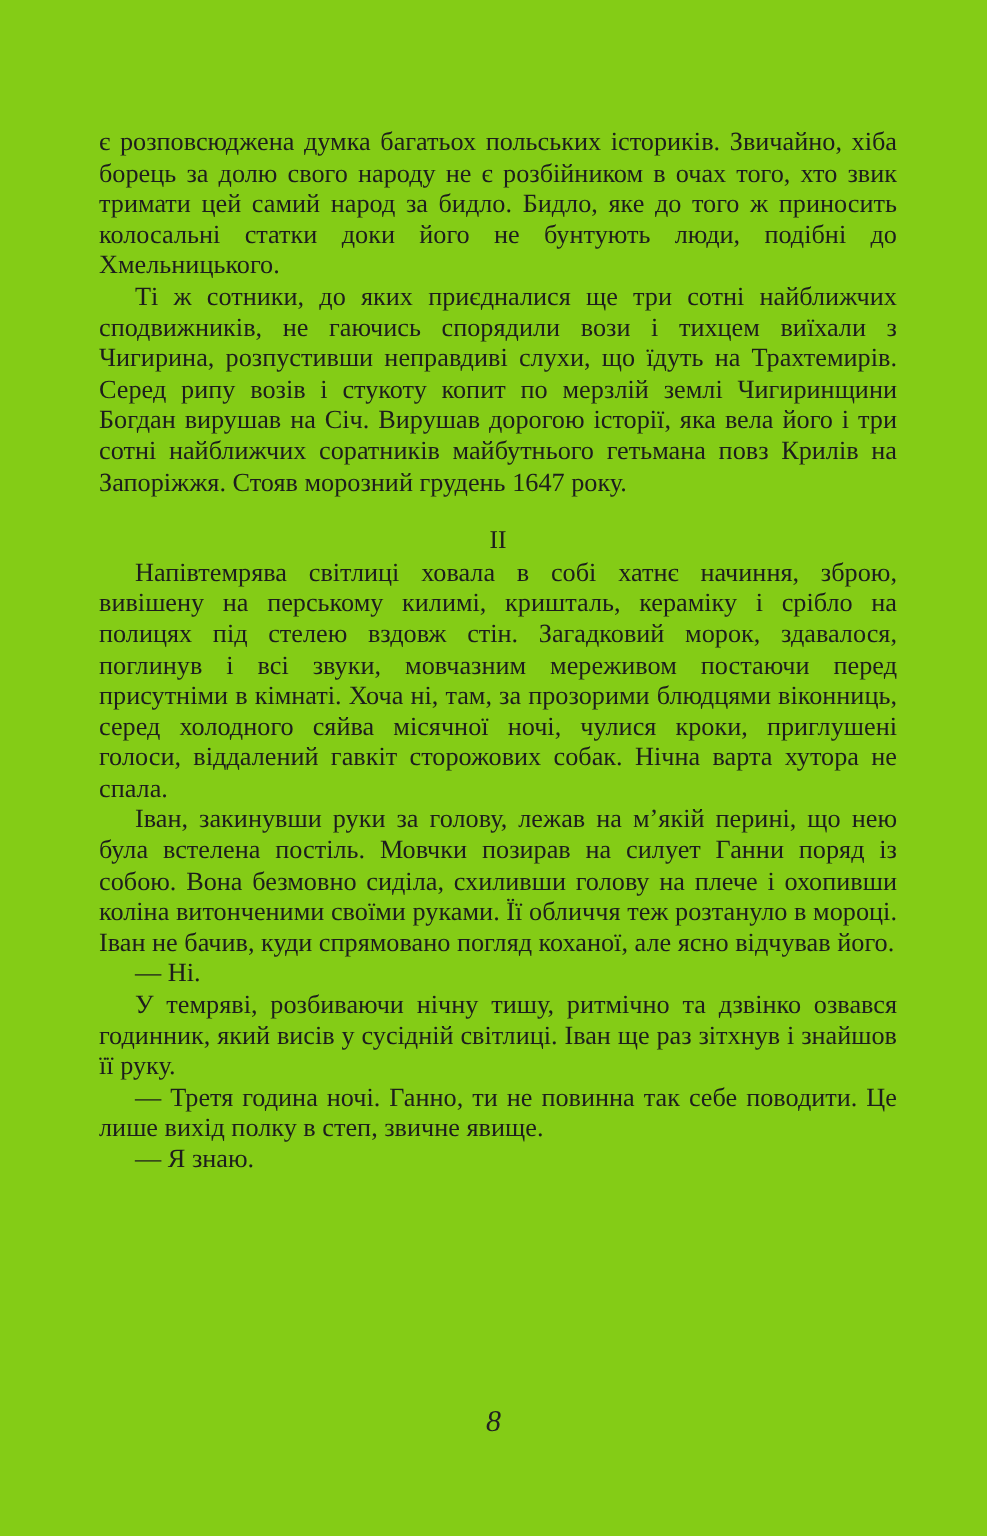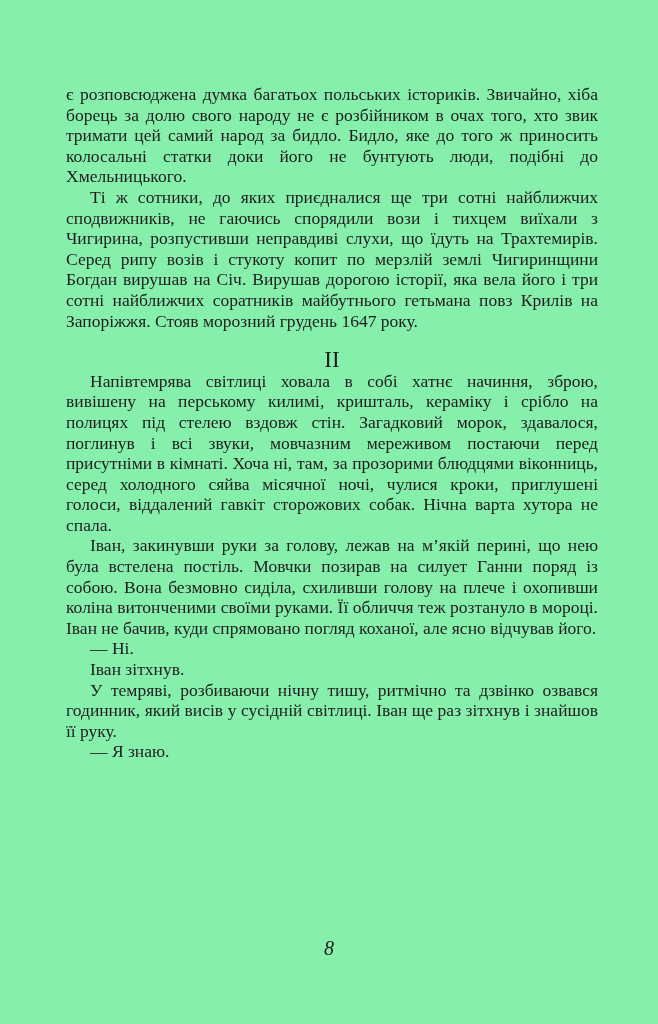--- a/index.html
+++ b/index.html
@@ -4,21 +4,21 @@
 <style>
   html, body {
     margin: 0;
     padding: 0;
     background: #ffffff;
   }
   .book-page {
     position: relative;
     width: 658px;
     height: 1024px;
-    background: #86efac;
+    background: #84cc16;
     overflow: hidden;
   }
   .text-block {
     position: absolute;
     left: 66px;
     top: 84px;
     width: 532px;
     font-family: "Liberation Serif", "DejaVu Serif", serif;
     font-size: 17.5px;
     line-height: 20.6px;
@@ -32,21 +32,21 @@
   }
   .text-block p.no-indent {
     text-indent: 0;
   }
   .chapter-heading {
     margin: 0;
     padding: 0;
     margin-top: 19px;
     text-align: center;
     text-indent: 0;
-    font-size: 23px;
+    font-size: 17px;
     font-weight: normal;
     color: #1d1d1d;
     font-family: "Liberation Serif", "DejaVu Serif", serif;
     line-height: 20.6px;
   }
   .page-number {
     position: absolute;
     left: 0;
     top: 936px;
     width: 658px;
@@ -72,26 +72,26 @@
     <h2 class="chapter-heading">ІІ</h2>
 
     <p>Напівтемрява світлиці ховала в собі хатнє начиння, зброю, вивішену на перському килимі, кришталь, кераміку і срібло на полицях під стелею вздовж стін. Загадковий морок, здавалося, поглинув і всі звуки, мовчазним мереживом постаючи перед присутніми в кімнаті. Хоча ні, там, за прозорими блюдцями віконниць, серед холодного сяйва місячної ночі, чулися кроки, приглушені голоси, віддалений гавкіт сторожових собак. Нічна варта хутора не спала.</p>
 
     <p>Іван, закинувши руки за голову, лежав на м’якій перині, що нею була встелена постіль. Мовчки позирав на силует Ганни поряд із собою. Вона безмовно сиділа, схиливши голову на плече і охопивши коліна витонченими своїми руками. Її обличчя теж розтануло в мороці. Іван не бачив, куди спрямовано погляд коханої, але ясно відчував його.</p>
 
 
     <p>— Ні.</p>
 
 
-    <p>Іван зітхнув.</p>
 
 
 
     <p>У темряві, розбиваючи нічну тишу, ритмічно та дзвінко озвався годинник, який висів у сусідній світлиці. Іван ще раз зітхнув і знайшов її руку.</p>
 
+    <p>— Третя година ночі. Ганно, ти не повинна так себе поводити. Це лише вихід полку в степ, звичне явище.</p>
 
     <p>— Я знаю.</p>
 
 
   </div>
 
   <div class="page-number">8</div>
 
 </div>
 

